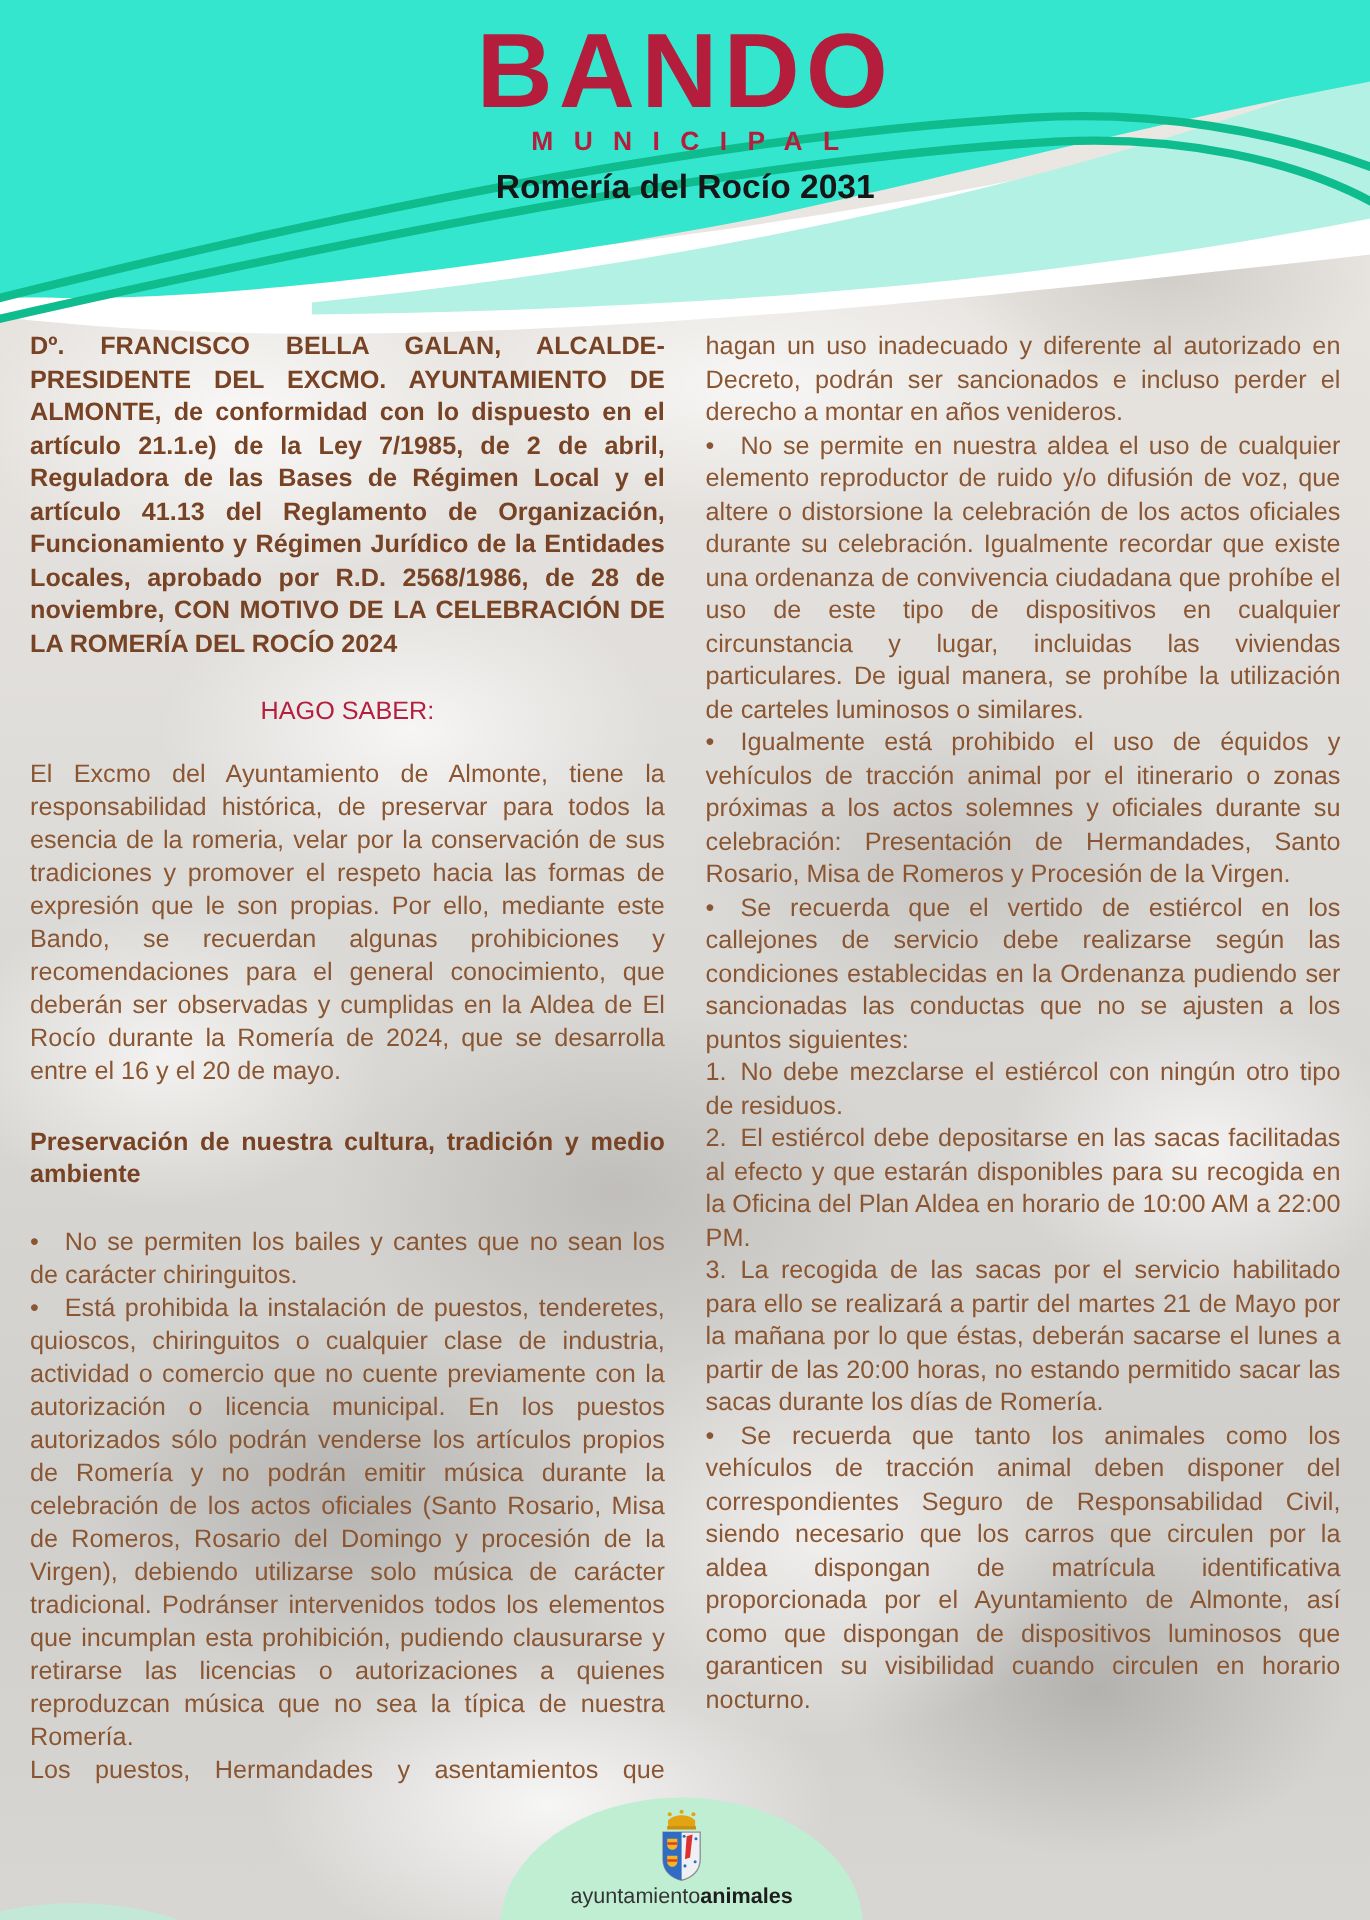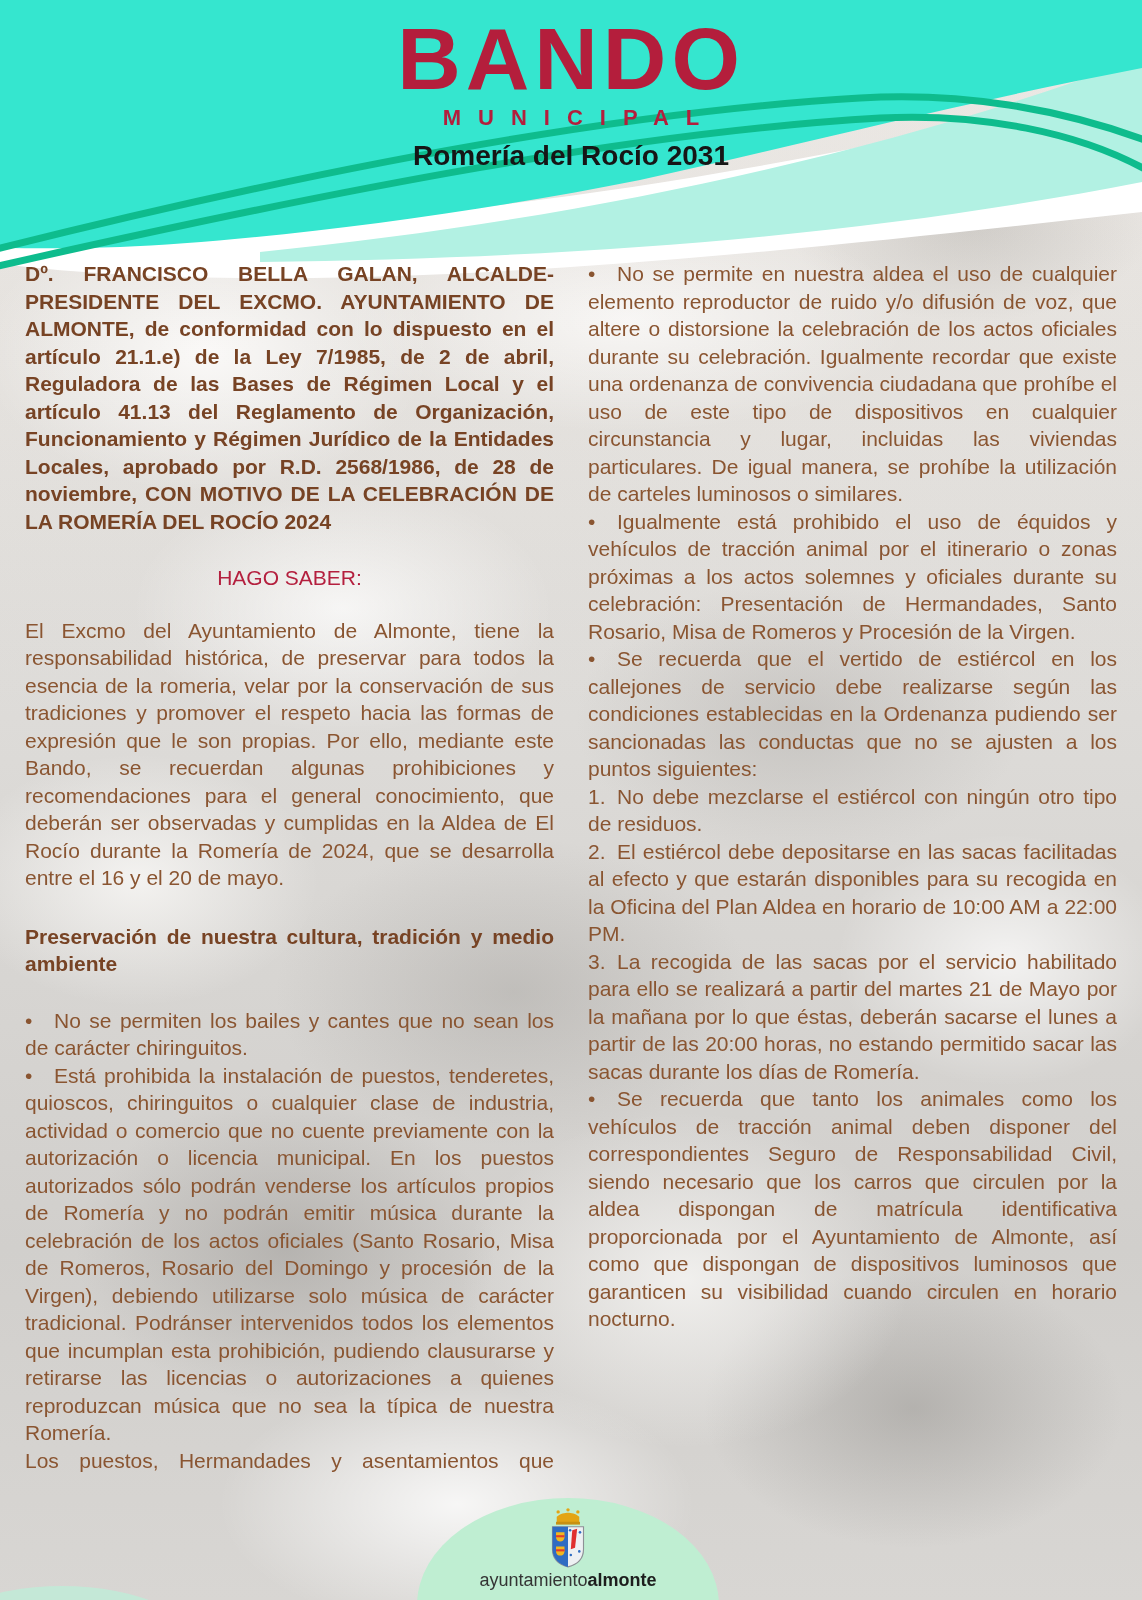--- a/index.html
+++ b/index.html
@@ -39,21 +39,21 @@
   }
   .bando-sub{
     font-size:22px;font-weight:700;color:#b41e3c;
     letter-spacing:17px;margin-top:1px;text-indent:17px;
   }
   .bando-event{
     font-size:28px;font-weight:700;color:#161616;margin-top:9px;letter-spacing:0;
   }
   
   .columns{
-    position:absolute;top:260px;left:25px;width:1092px;
+    position:absolute;top:275px;left:25px;width:1092px;
     display:flex;gap:34px;
   }
   .col{
     flex:1 1 0;min-width:0;
     color:#8a5531;
     font-size:21px;line-height:27.5px;
     text-align:justify;
   }
   .col p{margin:0;}
   .p-intro{font-weight:700;color:#774324;}
@@ -111,20 +111,21 @@
       <p class="p-intro">Dº. FRANCISCO BELLA GALAN, ALCALDE-PRESIDENTE DEL EXCMO. AYUNTAMIENTO DE ALMONTE, de conformidad con lo dispuesto en el artículo 21.1.e) de la Ley 7/1985, de 2 de abril, Reguladora de las Bases de Régimen Local y el artículo 41.13 del Reglamento de Organización, Funcionamiento y Régimen Jurídico de la Entidades Locales, aprobado por R.D. 2568/1986, de 28 de noviembre, CON MOTIVO DE LA CELEBRACIÓN DE LA ROMERÍA DEL ROCÍO 2024</p>
       <p class="p-hago">HAGO SABER:</p>
       <p>El Excmo del Ayuntamiento de Almonte, tiene la responsabilidad histórica, de preservar para todos la esencia de la romeria, velar por la conservación de sus tradiciones y promover el respeto hacia las formas de expresión que le son propias. Por ello, mediante este Bando, se recuerdan algunas prohibiciones y recomendaciones para el general conocimiento, que deberán ser observadas y cumplidas en la Aldea de El Rocío durante la Romería de 2024, que se desarrolla entre el 16 y el 20 de mayo.</p>
       <p class="p-heading">Preservación de nuestra cultura, tradición y medio ambiente</p>
       <p class="li"><span class="marker">•</span><span>No se permiten los bailes y cantes que no sean los de carácter chiringuitos.</span></p>
       <p class="li"><span class="marker">•</span><span>Está prohibida la instalación de puestos, tenderetes, quioscos, chiringuitos o cualquier clase de industria, actividad o comercio que no cuente previamente con la autorización o licencia municipal. En los puestos autorizados sólo podrán venderse los artículos propios de Romería y no podrán emitir música durante la celebración de los actos oficiales (Santo Rosario, Misa de Romeros, Rosario del Domingo y procesión de la Virgen), debiendo utilizarse solo música de carácter tradicional. Podránser intervenidos todos los elementos que incumplan esta prohibición, pudiendo clausurarse y retirarse las licencias o autorizaciones a quienes reproduzcan música que no sea la típica de nuestra Romería.</span></p>
       <p class="stretch">Los puestos, Hermandades y asentamientos que</p>
     </div>
 
     <div class="col">
+      <p>hagan un uso inadecuado y diferente al autorizado en Decreto, podrán ser sancionados e incluso perder el derecho a montar en años venideros.</p>
       <p class="li"><span class="marker">•</span><span>No se permite en nuestra aldea el uso de cualquier elemento reproductor de ruido y/o difusión de voz, que altere o distorsione la celebración de los actos oficiales durante su celebración. Igualmente recordar que existe una ordenanza de convivencia ciudadana que prohíbe el uso de este tipo de dispositivos en cualquier circunstancia y lugar, incluidas las viviendas particulares. De igual manera, se prohíbe la utilización de carteles luminosos o similares.</span></p>
       <p class="li"><span class="marker">•</span><span>Igualmente está prohibido el uso de équidos y vehículos de tracción animal por el itinerario o zonas próximas a los actos solemnes y oficiales durante su celebración: Presentación de Hermandades, Santo Rosario, Misa de Romeros y Procesión de la Virgen.</span></p>
       <p class="li"><span class="marker">•</span><span>Se recuerda que el vertido de estiércol en los callejones de servicio debe realizarse según las condiciones establecidas en la Ordenanza pudiendo ser sancionadas las conductas que no se ajusten a los puntos siguientes:</span></p>
       <p class="li"><span class="marker">1.</span><span>No debe mezclarse el estiércol con ningún otro tipo de residuos.</span></p>
       <p class="li"><span class="marker">2.</span><span>El estiércol debe depositarse en las sacas facilitadas al efecto y que estarán disponibles para su recogida en la Oficina del Plan Aldea en horario de 10:00 AM a 22:00 PM.</span></p>
       <p class="li"><span class="marker">3.</span><span>La recogida de las sacas por el servicio habilitado para ello se realizará a partir del martes 21 de Mayo por la mañana por lo que éstas, deberán sacarse el lunes a partir de las 20:00 horas, no estando permitido sacar las sacas durante los días de Romería.</span></p>
       <p class="li"><span class="marker">•</span><span>Se recuerda que tanto los animales como los vehículos de tracción animal deben disponer del correspondientes Seguro de Responsabilidad Civil, siendo necesario que los carros que circulen por la aldea dispongan de matrícula identificativa proporcionada por el Ayuntamiento de Almonte, así como que dispongan de dispositivos luminosos que garanticen su visibilidad cuando circulen en horario nocturno.</span></p>
     </div>
 
   </div>
@@ -147,20 +148,20 @@
       <path d="M13 56 h12 v7 c0 4 -3 6 -6 6 c-3 0 -6 -2 -6 -6 Z" fill="#f2b71e"></path>
       <path d="M13 60 h12 v3 h-12 Z" fill="#e23b2e"></path>
 
       <path d="M36 33 L43 31 L40 58 L34 60 Z" fill="#e02f2f"></path>
 
       <circle cx="33" cy="33" r="1.8" fill="#2f6cc2"></circle>
       <circle cx="47" cy="36" r="1.8" fill="#2f6cc2"></circle>
       <circle cx="34" cy="68" r="1.8" fill="#2f6cc2"></circle>
       <circle cx="46" cy="63" r="1.8" fill="#2f6cc2"></circle>
     </svg>
-    <div class="logo-text"><span>ayuntamiento</span><span class="bold">almonte</span></div>
+    <div class="logo-text"><span>ayuntamiento</span><span class="bold">animales</span></div>
   </div>
 
   <div class="corner-mint"></div>
 
   <div class="page-num">1 / 2</div>
 
 </div>
 
 </body></html>

